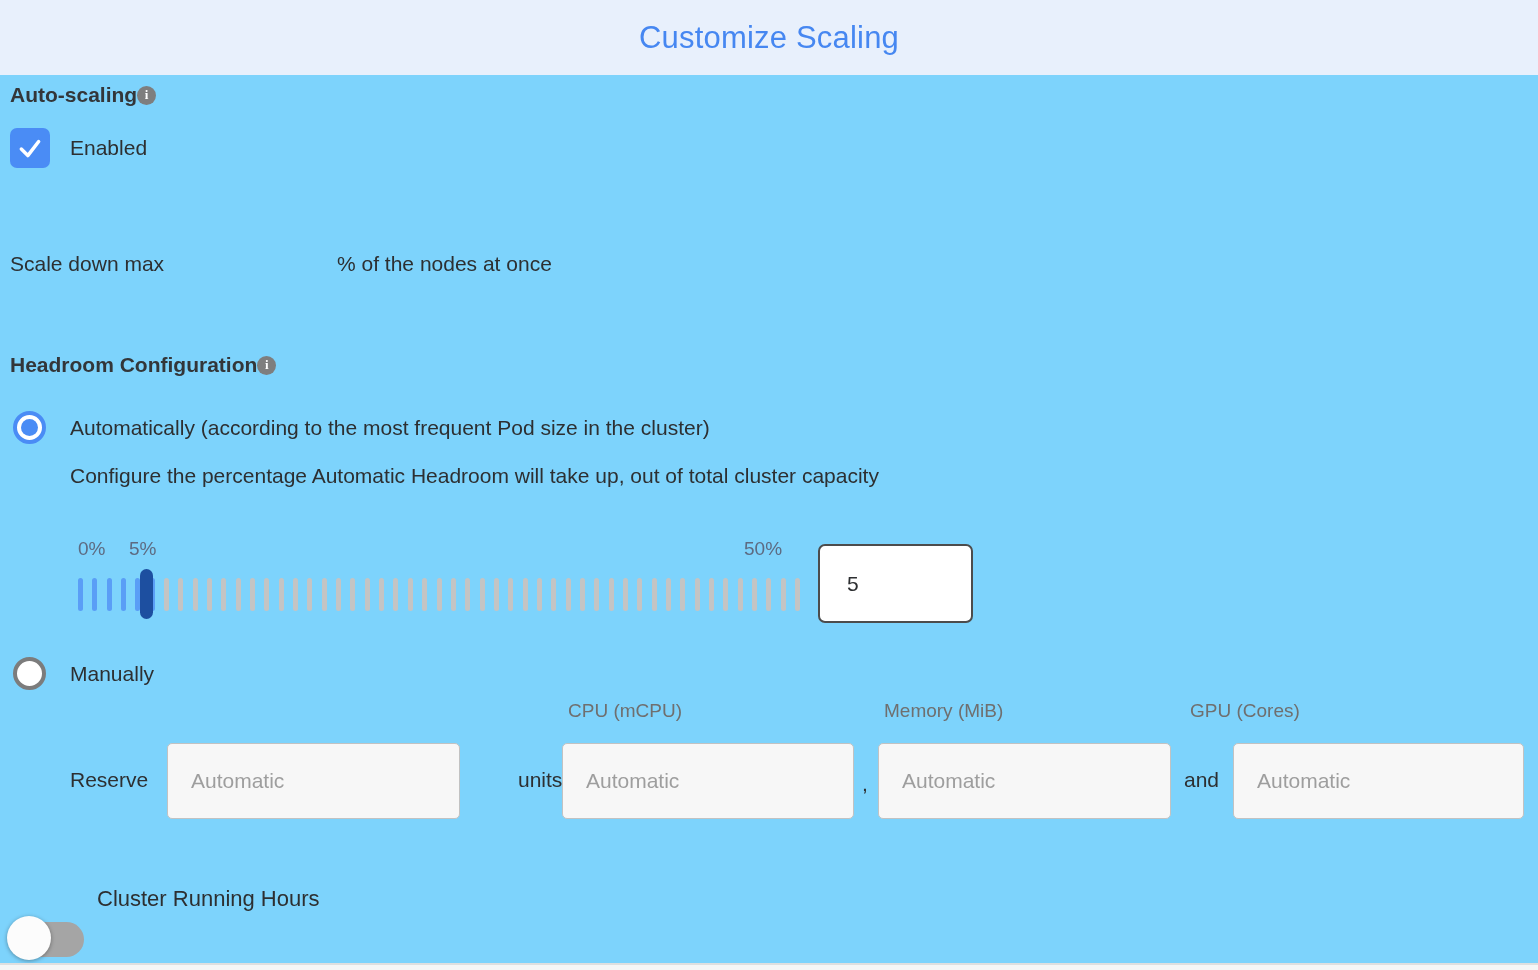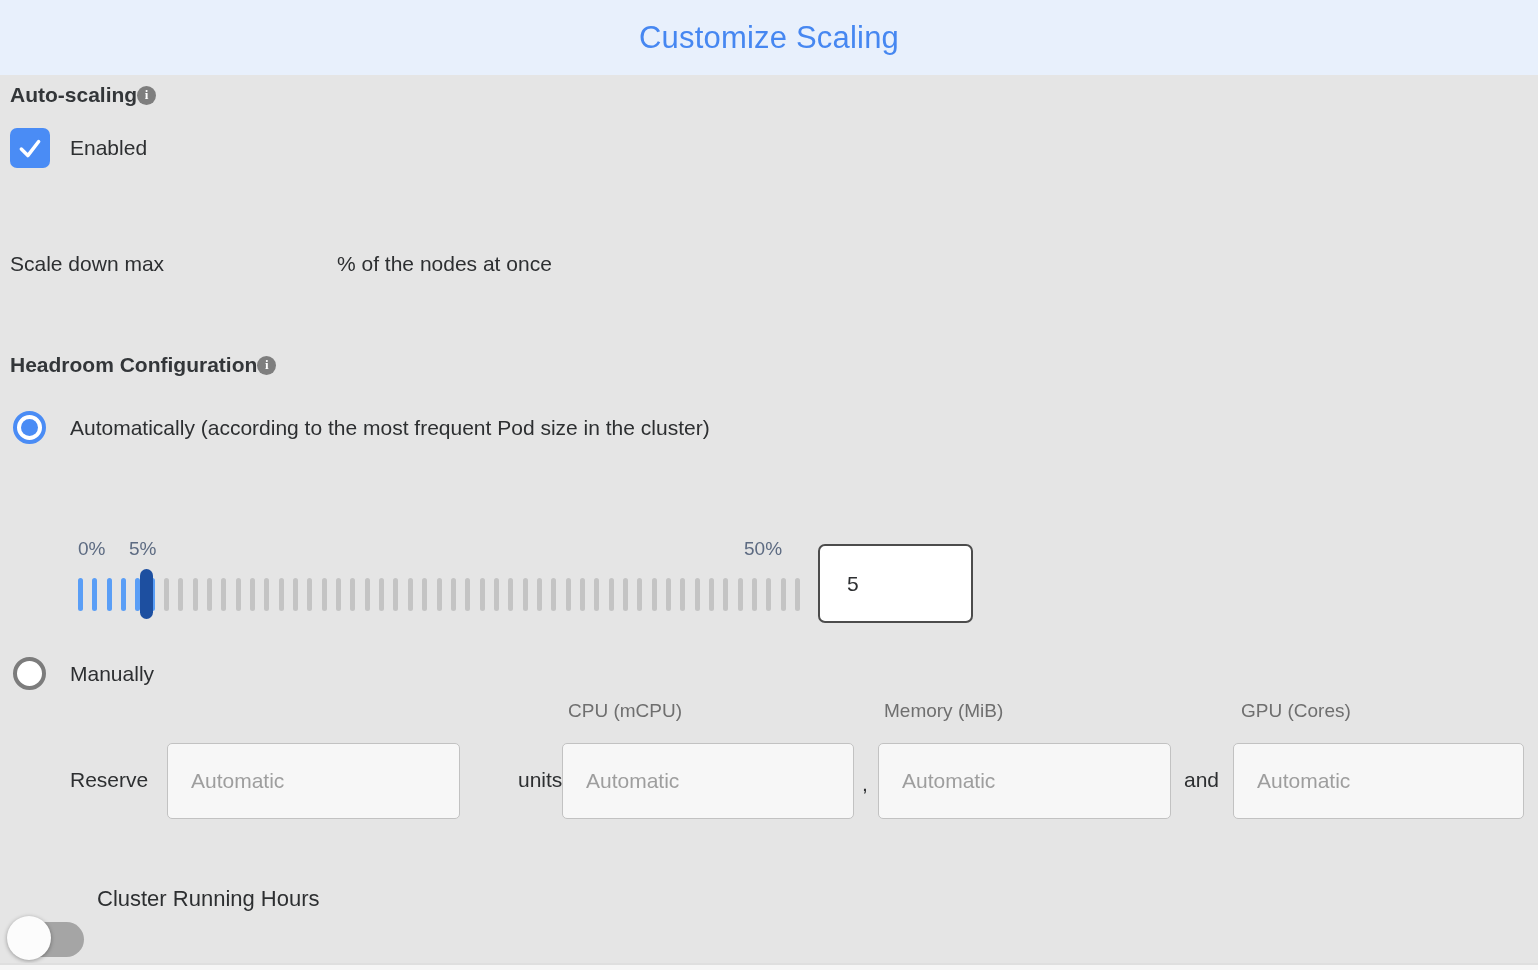--- a/index.html
+++ b/index.html
@@ -1,18 +1,18 @@
 <!DOCTYPE html>
 <html><head>
 <meta charset="utf-8">
 <style>
   * { margin:0; padding:0; box-sizing:border-box; }
   html,body { background:#fff; }
   body { font-family:"Liberation Sans", sans-serif; color:#2d2f31; }
-  .page { position:relative; width:1538px; height:970px; background:#e5e5e5; overflow:hidden; }
+  .page { position:relative; width:1538px; height:970px; background:#7dd3fc; overflow:hidden; }
 
   
   .header { position:absolute; left:0; top:0; width:1538px; height:75px;
             background:#e8f0fc; display:flex; align-items:center; justify-content:center; }
   .header .title { color:#4687f1; font-size:31px; letter-spacing:.2px; }
 
   .abs { position:absolute; }
 
   .section-label { font-size:21px; font-weight:700; color:#333639; display:flex; align-items:center; gap:0; }
   .info-icon { width:19px; height:19px; border-radius:50%; background:#7e7e7e; color:#fff;
@@ -89,20 +89,21 @@
   <div class="abs section-label" style="left:10px; top:353px;">
     <span>Headroom Configuration</span>
     <span class="info-icon">i</span>
   </div>
 
   <div class="abs radio selected" style="left:13px; top:411px;">
     <div class="dot"></div>
   </div>
   <div class="abs body-text" style="left:70px; top:416px;">Automatically (according to the most frequent Pod size in the cluster)</div>
 
+  <div class="abs body-text" style="left:70px; top:464px;">Configure the percentage Automatic Headroom will take up, out of total cluster capacity</div>
 
   <div class="abs slider-label" style="left:78px; top:538px;">0%</div>
   <div class="abs slider-label" style="left:129px; top:538px;">5%</div>
   <div class="abs slider-label" style="left:744px; top:538px;">50%</div>
 
   <div class="slider-track">
     <div class="slider-handle" style="left: 61.7px;"></div>
   <div class="tick blue" style="left: 0px;"></div>
       <div class="tick blue" style="left: 14.34px;"></div>
       <div class="tick blue" style="left: 28.68px;"></div>
@@ -156,21 +157,21 @@
       <div class="tick" style="left: 717px;"></div>
     </div>
 
   <input class="abs num-input" style="left: 818px; top: 544px; width: 155px; height: 79px; border-radius: 7px;" value="5">
 
   <div class="abs radio unselected" style="left:13px; top:657px;"></div>
   <div class="abs body-text" style="left:70px; top:662px;">Manually</div>
 
   <div class="abs col-header" style="left:568px; top:700px;">CPU (mCPU)</div>
   <div class="abs col-header" style="left:884px; top:700px;">Memory (MiB)</div>
-  <div class="abs col-header" style="left:1241px; top:700px;">GPU (Cores)</div>
+  <div class="abs col-header" style="left:1190px; top:700px;">GPU (Cores)</div>
 
   <div class="abs body-text" style="left:70px; top:768px;">Reserve</div>
   <input class="abs auto-input" style="left: 167px; top: 743px; width: 293px; height: 76px;" placeholder="Automatic">
   <div class="abs body-text" style="left:470px; top:768px;margin-left:48px;">units of</div>
   <input class="abs auto-input" style="left: 562px; top: 743px; width: 292px; height: 76px;" placeholder="Automatic">
   <div class="abs body-text" style="left:862px; top:772px;">,</div>
   <input class="abs auto-input" style="left: 878px; top: 743px; width: 293px; height: 76px;" placeholder="Automatic">
   <div class="abs body-text" style="left:1184px; top:768px;">and</div>
   <input class="abs auto-input" style="left: 1233px; top: 743px; width: 291px; height: 76px;" placeholder="Automatic">
 

